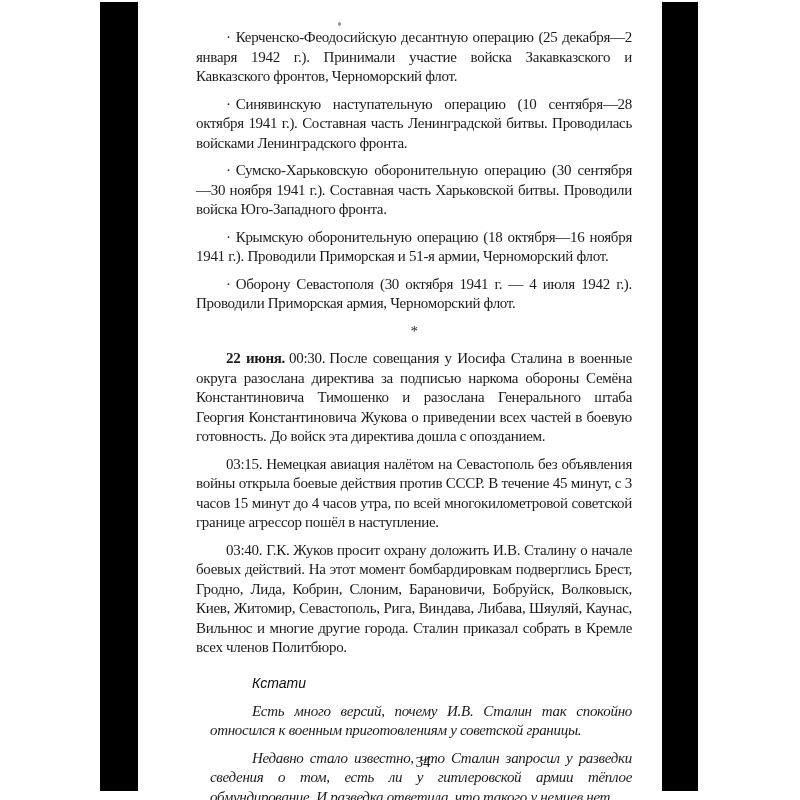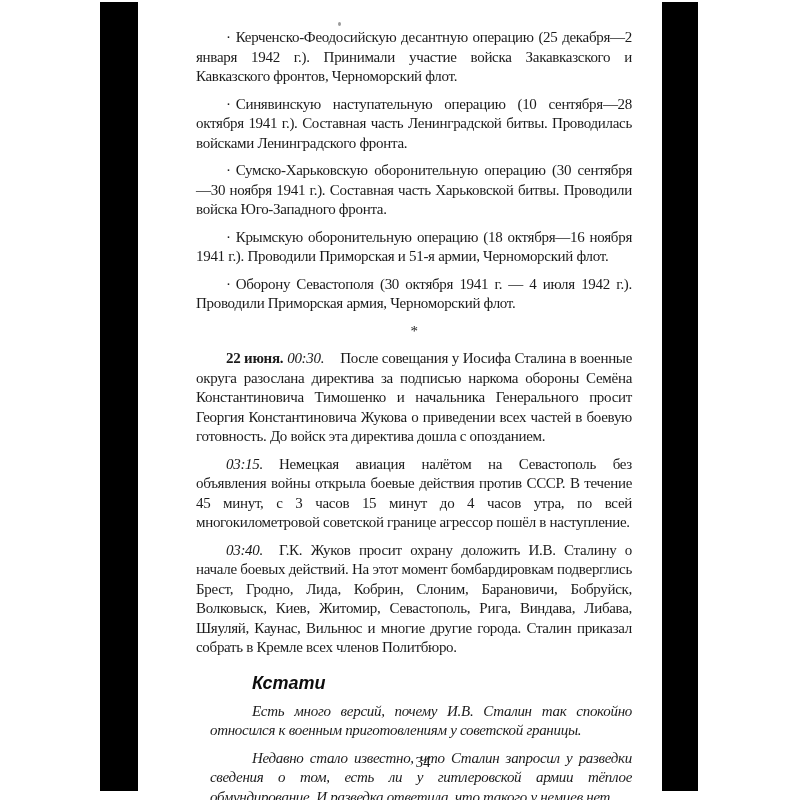--- a/index.html
+++ b/index.html
@@ -42,26 +42,26 @@
 
   .separator {
     text-align: center;
     text-indent: 0;
     margin: 6px 0 7px 0;
     font-size: 15px;
   }
 
   .tl { text-indent: 30px; }
   .t-date { font-weight: bold; padding-right: 4px; }
-  .t-time { font-style: italic; padding-right: 16px; }
+  .t-time { padding-right: 4px; }
 
   .aside-heading {
     font-family: "Liberation Sans", sans-serif;
-    font-weight: 700;
-    font-size: 18px;
+    font-weight: 400;
+    font-size: 14px;
     line-height: 22px;
     letter-spacing: 0;
     text-align: left;
     text-indent: 0;
     margin: 14px 0 5px 14px;
     color: #0d0d0d;
   }
   .aside p {
     font-style: italic;
     margin-left: 22px;
@@ -101,21 +101,21 @@
     <p class="op"><span class="bullet">·</span><span>Керченско-Феодосийскую десантную операцию (25 декабря—2 января 1942 г.). Принимали участие войска Закавказского и Кавказского фронтов, Черноморский флот.</span></p>
     <p class="op"><span class="bullet">·</span><span>Синявинскую наступательную операцию (10 сентября—28 октября 1941 г.). Составная часть Ленинградской битвы. Проводилась войсками Ленинградского фронта.</span></p>
     <p class="op"><span class="bullet">·</span><span>Сумско-Харьковскую оборонительную операцию (30 сентября—30 ноября 1941 г.). Составная часть Харьковской битвы. Проводили войска Юго-Западного фронта.</span></p>
     <p class="op"><span class="bullet">·</span><span>Крымскую оборонительную операцию (18 октября—16 ноября 1941 г.). Проводили Приморская и 51-я армии, Черноморский флот.</span></p>
     <p class="op"><span class="bullet">·</span><span>Оборону Севастополя (30 октября 1941 г. — 4 июля 1942 г.). Проводили Приморская армия, Черноморский флот.</span></p>
   </div>
 
   <p class="separator">*</p>
 
   <div>
-    <p class="tl"><span class="t-date">22 июня.</span><span class="t-time">00:30.</span><span>После совещания у Иосифа Сталина в военные округа разослана директива за подписью наркома обороны Семёна Константиновича Тимошенко и начальника Генерального просит Георгия Константиновича Жукова о приведении всех частей в боевую готовность. До войск эта директива дошла с опозданием.</span></p>
+    <p class="tl"><span class="t-date">22 июня.</span><span class="t-time">00:30.</span><span>После совещания у Иосифа Сталина в военные округа разослана директива за подписью наркома обороны Семёна Константиновича Тимошенко и разослана Генерального штаба Георгия Константиновича Жукова о приведении всех частей в боевую готовность. До войск эта директива дошла с опозданием.</span></p>
     <p class="tl"><span class="t-time">03:15.</span><span>Немецкая авиация налётом на Севастополь без объявления войны открыла боевые действия против СССР. В течение 45 минут, с 3 часов 15 минут до 4 часов утра, по всей многокилометровой советской границе агрессор пошёл в наступление.</span></p>
     <p class="tl"><span class="t-time">03:40.</span><span>Г.К. Жуков просит охрану доложить И.В. Сталину о начале боевых действий. На этот момент бомбардировкам подверглись Брест, Гродно, Лида, Кобрин, Слоним, Барановичи, Бобруйск, Волковыск, Киев, Житомир, Севастополь, Рига, Виндава, Либава, Шяуляй, Каунас, Вильнюс и многие другие города. Сталин приказал собрать в Кремле всех членов Политбюро.</span></p>
   </div>
 
   <div class="aside">
     <p class="aside-heading">Кстати</p>
     <p>Есть много версий, почему И.В. Сталин так спокойно относился к военным приготовлениям у советской границы.</p>
     <p>Недавно стало известно, что Сталин запросил у разведки сведения о том, есть ли у гитлеровской армии тёплое обмундирование. И разведка ответила, что такого у немцев нет.</p>
   </div>
 

